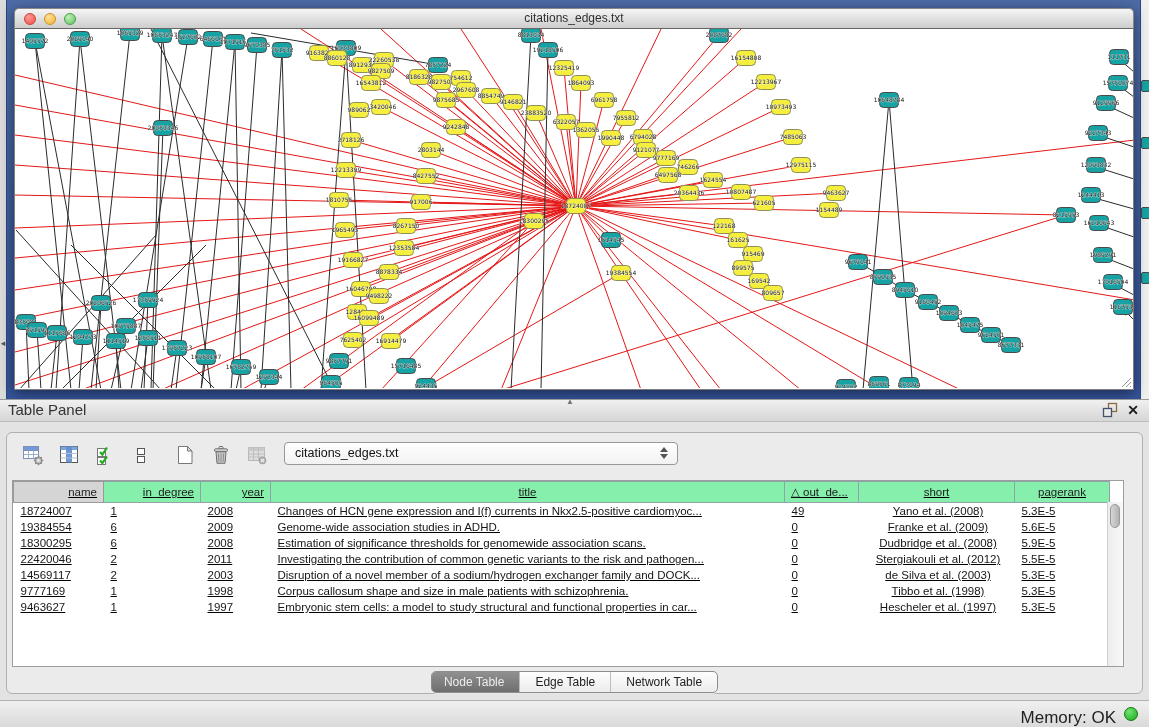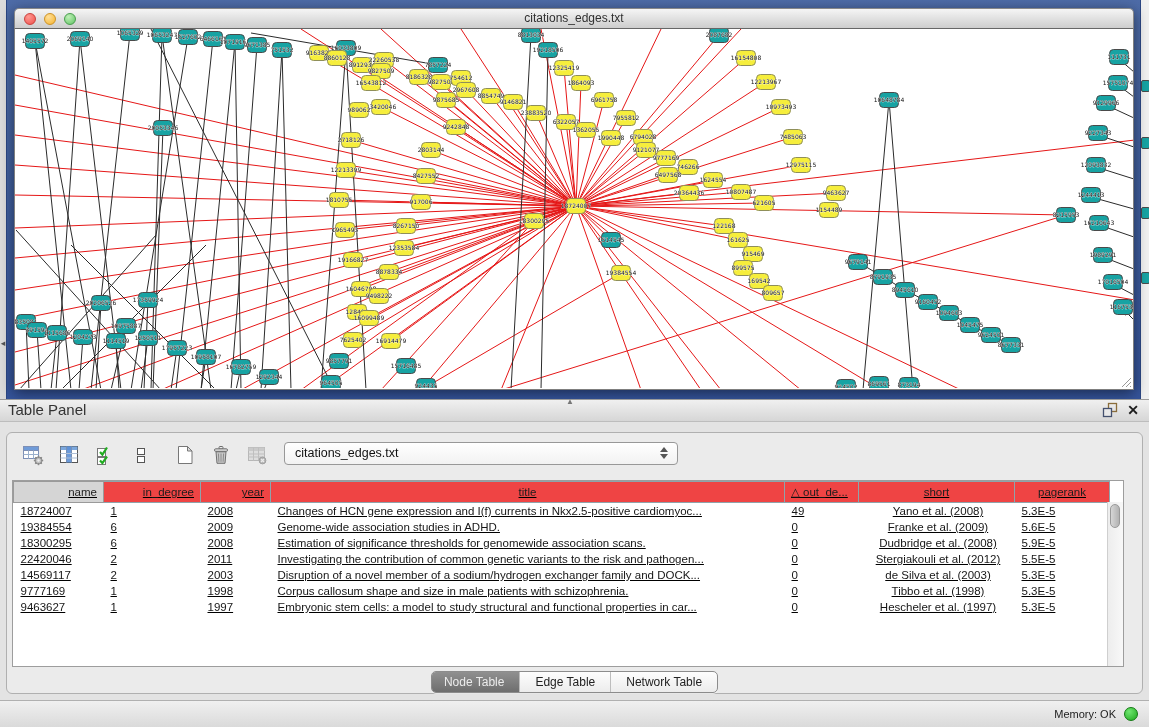--- a/index.html
+++ b/index.html
@@ -46,41 +46,41 @@
   .combo{position:absolute;left:277px;top:9px;width:394px;height:23px;box-sizing:border-box;
     background:linear-gradient(#ffffff,#f2f2f2);border:1px solid #989898;border-radius:4px;
     font-size:12.5px;color:#111;line-height:21px;padding-left:10px;}
   .combo-arrows{position:absolute;right:9px;top:4px;display:flex;flex-direction:column;gap:2px;}
   .tri-up{width:0;height:0;border-left:4px solid transparent;border-right:4px solid transparent;border-bottom:5px solid #555;}
   .tri-down{width:0;height:0;border-left:4px solid transparent;border-right:4px solid transparent;border-top:5px solid #555;}
   
   .tablewrap{position:absolute;left:5px;top:47px;width:1112px;height:187px;background:#fff;
     border:1px solid #9d9d9d;box-sizing:border-box;overflow:hidden;}
   table.grid{border-collapse:collapse;table-layout:fixed;width:1096px;font-size:11.5px;text-decoration:underline;}
-  table.grid th{height:20px;background:#ef4444;border:1px solid #8fa3ab;font-weight:normal;color:#1d1d1d;
+  table.grid th{height:20px;background:#86efac;border:1px solid #8fa3ab;font-weight:normal;color:#1d1d1d;
     padding:0 6px;overflow:hidden;white-space:nowrap;}
   table.grid th.first{background:#d5d5d5;border-color:#9a9a9a;}
   table.grid td{height:16px;padding:0 4px 0 7px;color:#161616;white-space:nowrap;overflow:hidden;}
   .ta-r{text-align:right}.ta-c{text-align:center}.ta-l{text-align:left}
   .vscroll{position:absolute;right:0;top:21px;bottom:0;width:15px;background:linear-gradient(90deg,#ededed,#f8f8f8);
     border-left:1px solid #cfcfcf;}
   .vthumb{position:absolute;left:2px;top:2px;width:10px;height:24px;border-radius:6px;
     background:linear-gradient(90deg,#d6d6d6,#b2b2b2);border:1px solid #999;box-sizing:border-box;}
   
   .tabsrow{position:absolute;left:0;right:0;top:238px;height:24px;display:flex;justify-content:center;}
   .seg{display:flex;border:1px solid #8c8c8c;border-radius:5px;overflow:hidden;height:20px;
     background:linear-gradient(#fdfdfd,#ececec);box-shadow:0 1px 0 rgba(255,255,255,.7);}
   .seg button{border:none;background:transparent;font-size:12px;line-height:20px;padding:0 15px;
     color:#222;font-family:"Liberation Sans",sans-serif;border-left:1px solid #bdbdbd;}
   .seg button:first-child{border-left:none;padding-left:12px;}
   .seg button.active{background:linear-gradient(#909090,#6e6e6e);color:#ececec;}
   
   .statusbar{position:absolute;left:0;top:700px;width:1149px;height:27px;
     background:linear-gradient(#f0f0f0,#dadada);border-top:1px solid #b0b0b0;box-sizing:border-box;}
-  .mem{position:absolute;right:33px;top:7px;font-size:11px;color:#222;}
+  .mem{position:absolute;right:33px;top:7px;font-size:17px;color:#222;}
   .memdot{position:absolute;right:11px;top:6px;width:14px;height:14px;border-radius:50%;
     background:radial-gradient(circle at 35% 30%,#6fe66f,#1ea81e);border:1px solid #117a11;box-sizing:border-box;}
 </style>
 </head>
 <body>
 
 <div class="stage">
 
   <div class="desktop">
     <div class="collapse-arrow">◂</div>

